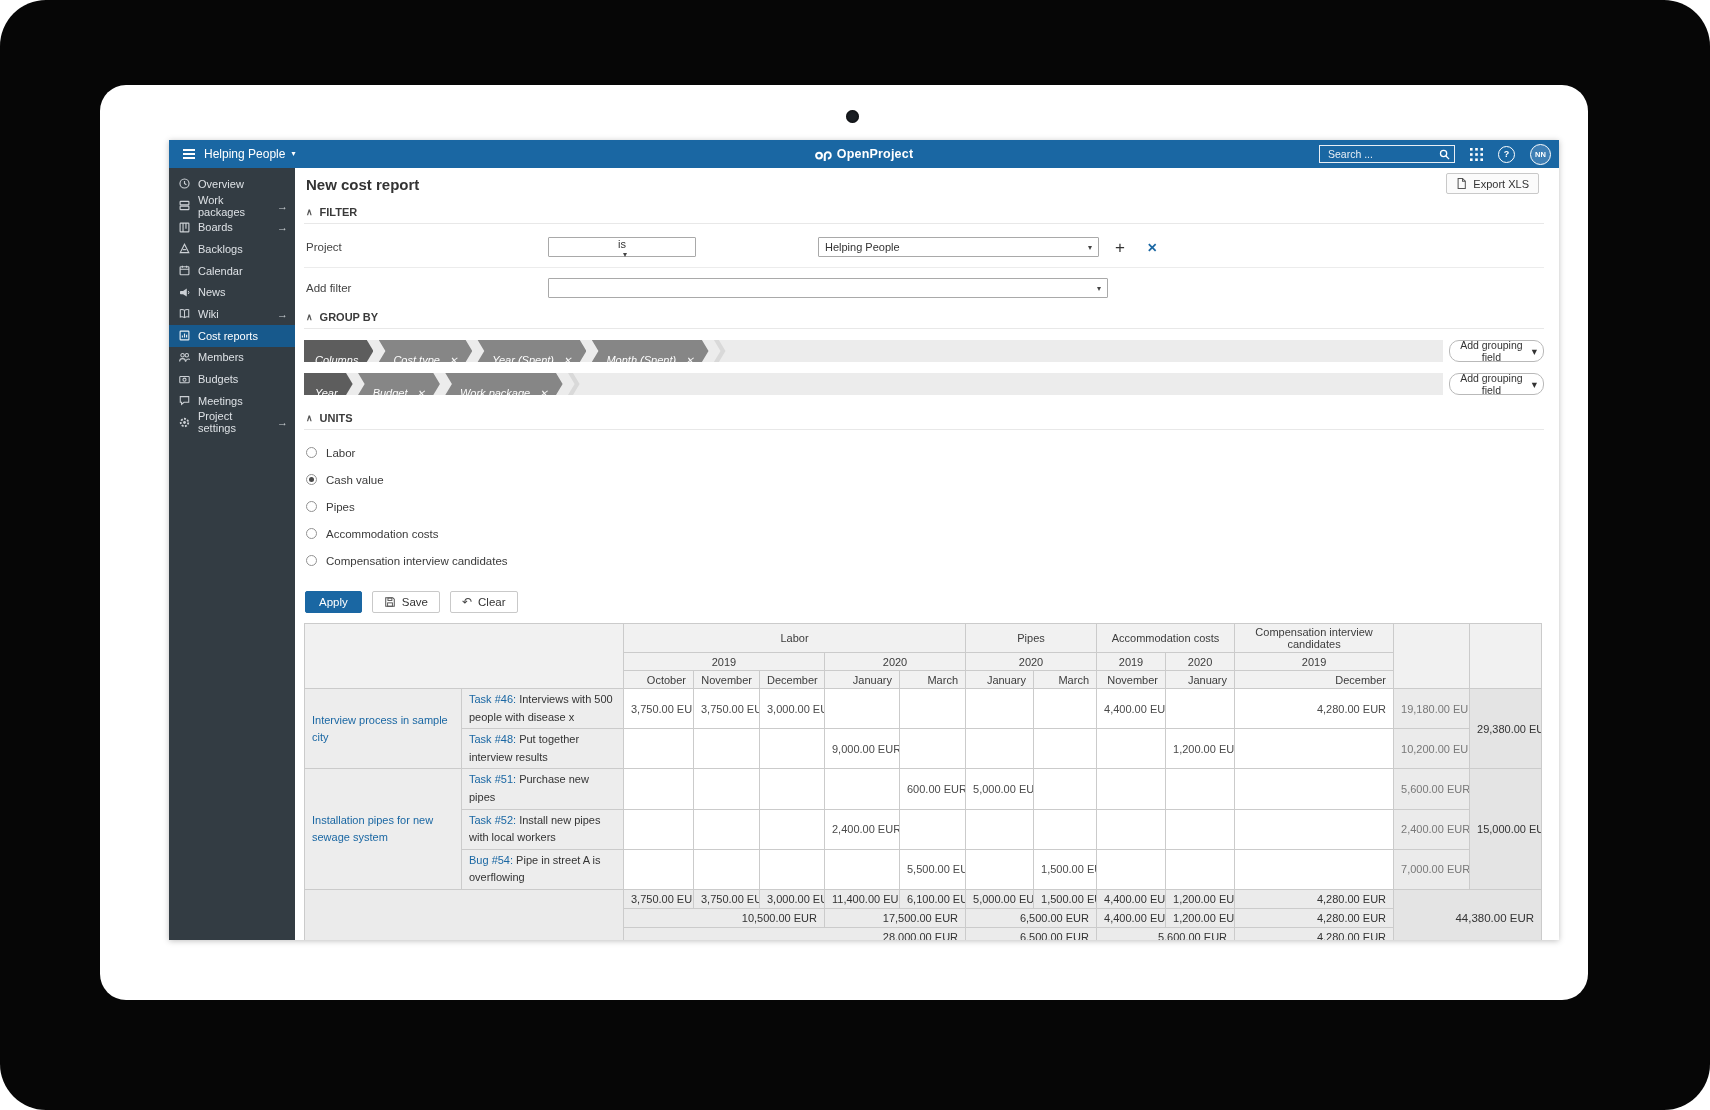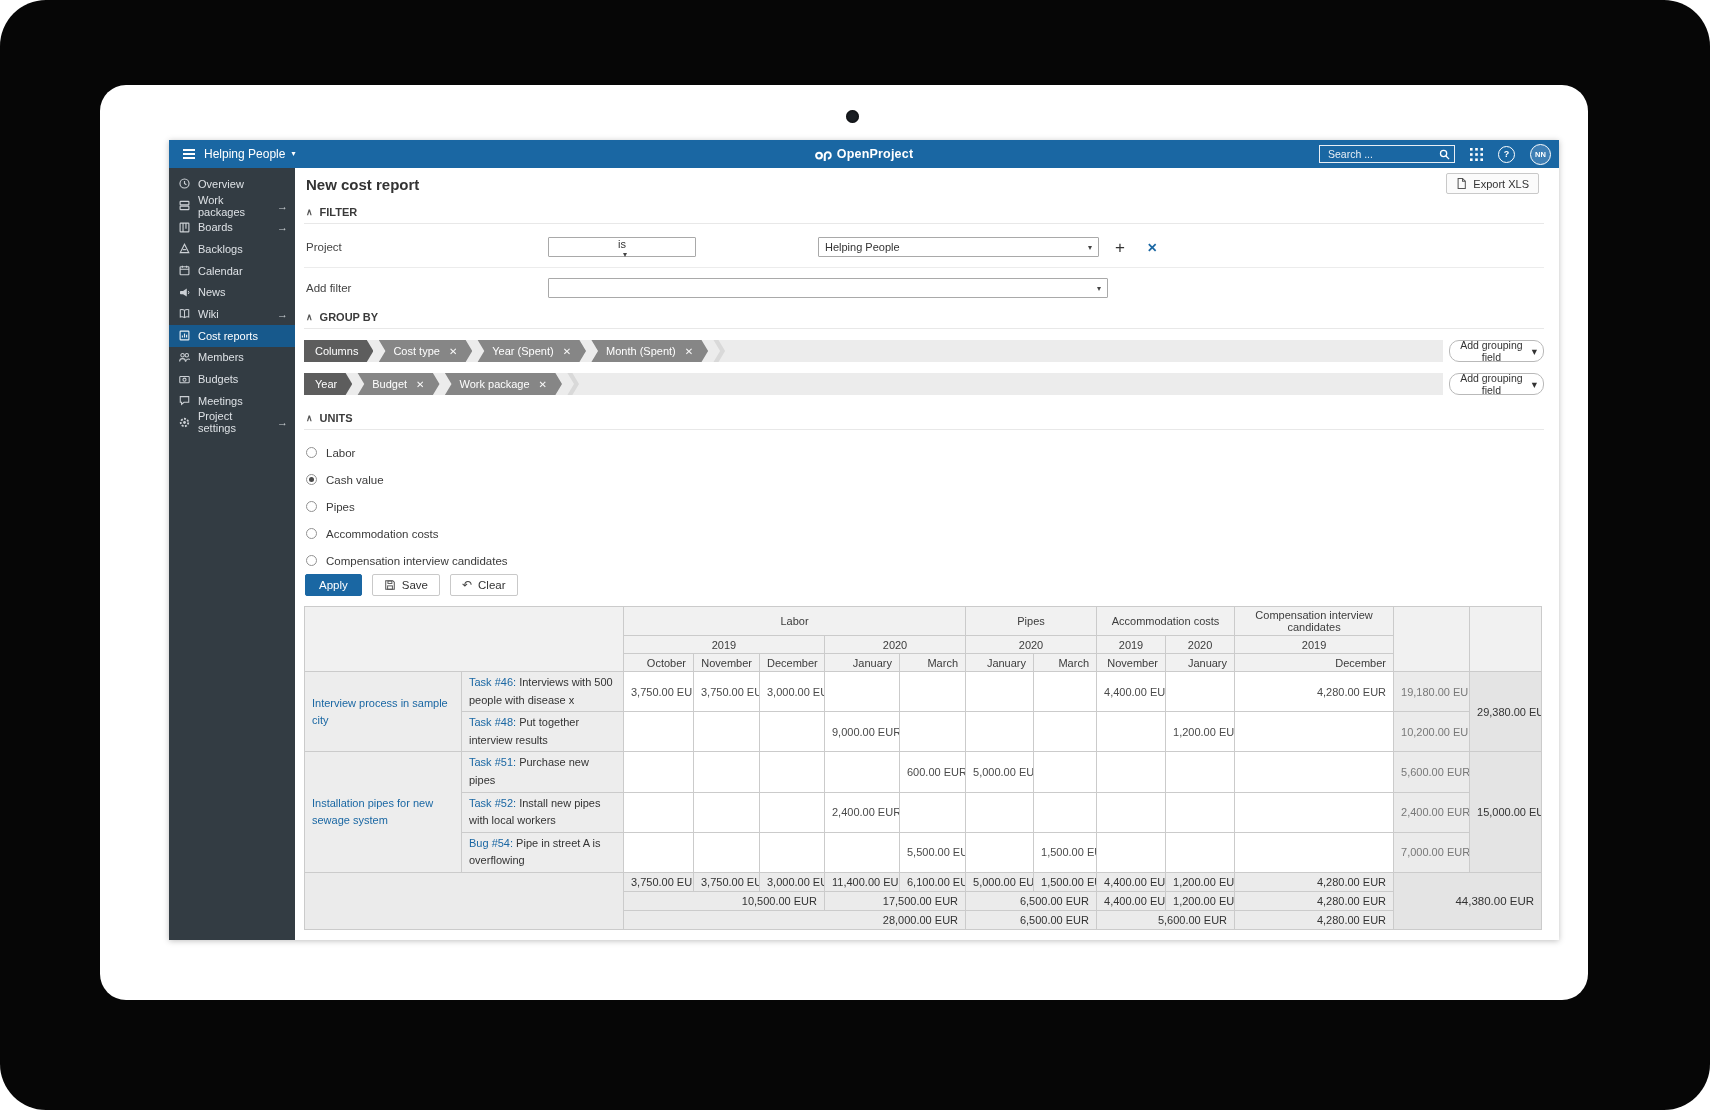--- a/index.html
+++ b/index.html
@@ -47,36 +47,36 @@
   .select .caret2{font-size:8px;color:#444;margin-left:6px;}
   .sel-op{width:148px;flex-direction:column;}
   .sel-proj{width:281px;margin-left:122px;}
   .sel-add{width:560px;}
   .plus-btn{margin-left:16px;font-size:17px;font-weight:300;color:#333;cursor:pointer;line-height:1;}
   .xclear-btn{margin-left:22px;font-size:12.5px;font-weight:bold;color:var(--link,#1A67A3);cursor:pointer;}
   .row-sep{border-top:1px solid #ececec;margin-top:10px;}
 
   .gb-row{display:flex;align-items:center;margin-top:11px;gap:6px;}
   .chipbar{flex:1;height:22px;background:#ececec;display:flex;align-items:center;overflow:hidden;}
-  .chip{height:30px;display:flex;align-items:center;gap:9px;padding:0 15px 0 11px;background:#868686;color:#fff;font-size:11px;
-        clip-path:polygon(0 0,calc(100% - 9px) 0,100% 50%,calc(100% - 9px) 100%,0 100%);cursor:pointer;white-space:nowrap;}
+  .chip{height:30px;display:flex;align-items:flex-end;gap:9px;padding:0 15px 0 11px;background:#868686;color:#fff;font-size:11px;
+        clip-path:polygon(0 0,calc(100% - 9px) 0,100% 50%,calc(100% - 9px) 100%,0 100%);cursor:pointer;white-space:nowrap;font-style:italic;}
   .chip.mid{clip-path:polygon(0 0,calc(100% - 9px) 0,100% 50%,calc(100% - 9px) 100%,0 100%,9px 50%);margin-left:3px;padding-left:17px;}
   .chip.head{background:#5d5d5d;}
   .chip .x{font-size:10px;opacity:.95;cursor:pointer;}
   .chip.tail{background:#d9d9d9;width:4px;padding:0 5px;margin-left:3px;
         clip-path:polygon(0 0,calc(100% - 9px) 0,100% 50%,calc(100% - 9px) 100%,0 100%,9px 50%);}
   .addgrp{width:95px;height:22px;border:1px solid #b9b9b9;background:#fff;font-size:10.5px;color:#333;display:flex;align-items:center;
           justify-content:center;gap:5px;border-radius:10px;cursor:pointer;font-family:inherit;}
 
   .units-list{margin-top:9px;padding-left:2px;}
   .unit{display:flex;align-items:center;gap:9px;height:27px;font-size:11.5px;color:#3a3a3a;cursor:pointer;}
   .radio{width:11px;height:11px;border:1px solid #929292;border-radius:50%;background:#fff;position:relative;box-sizing:border-box;}
   .radio.on::after{content:"";position:absolute;left:2px;top:2px;right:2px;bottom:2px;background:#4a4a4a;border-radius:50%;}
 
-  .actions{display:flex;gap:10px;padding-left:1px;}
+  .actions{display:flex;gap:10px;margin-top:17px;padding-left:1px;}
   .btn-primary{background:var(--brand,#1A67A3);color:#fff;border:1px solid var(--brand,#1A67A3);padding:4px 13px;font-size:11.5px;border-radius:2px;cursor:pointer;font-family:inherit;}
   .btn{background:#fff;border:1px solid #c9c9c9;padding:4px 11px;font-size:11.5px;border-radius:2px;display:flex;gap:6px;align-items:center;color:#333;cursor:pointer;font-family:inherit;}
   .undo-glyph{font-size:12px;line-height:1;color:#444;}
 
   
   table.report{margin-top:10px;border-collapse:collapse;table-layout:fixed;width:1237px;font-size:11px;}
   table.report th,table.report td{border:1px solid #cbcbcb;padding:2px 7px;font-weight:normal;overflow:hidden;box-sizing:border-box;}
   table.report thead th{background:#f1f1f1;color:#3c3c3c;}
   table.report thead tr{height:18px;}
   .h-type{text-align:center;}

